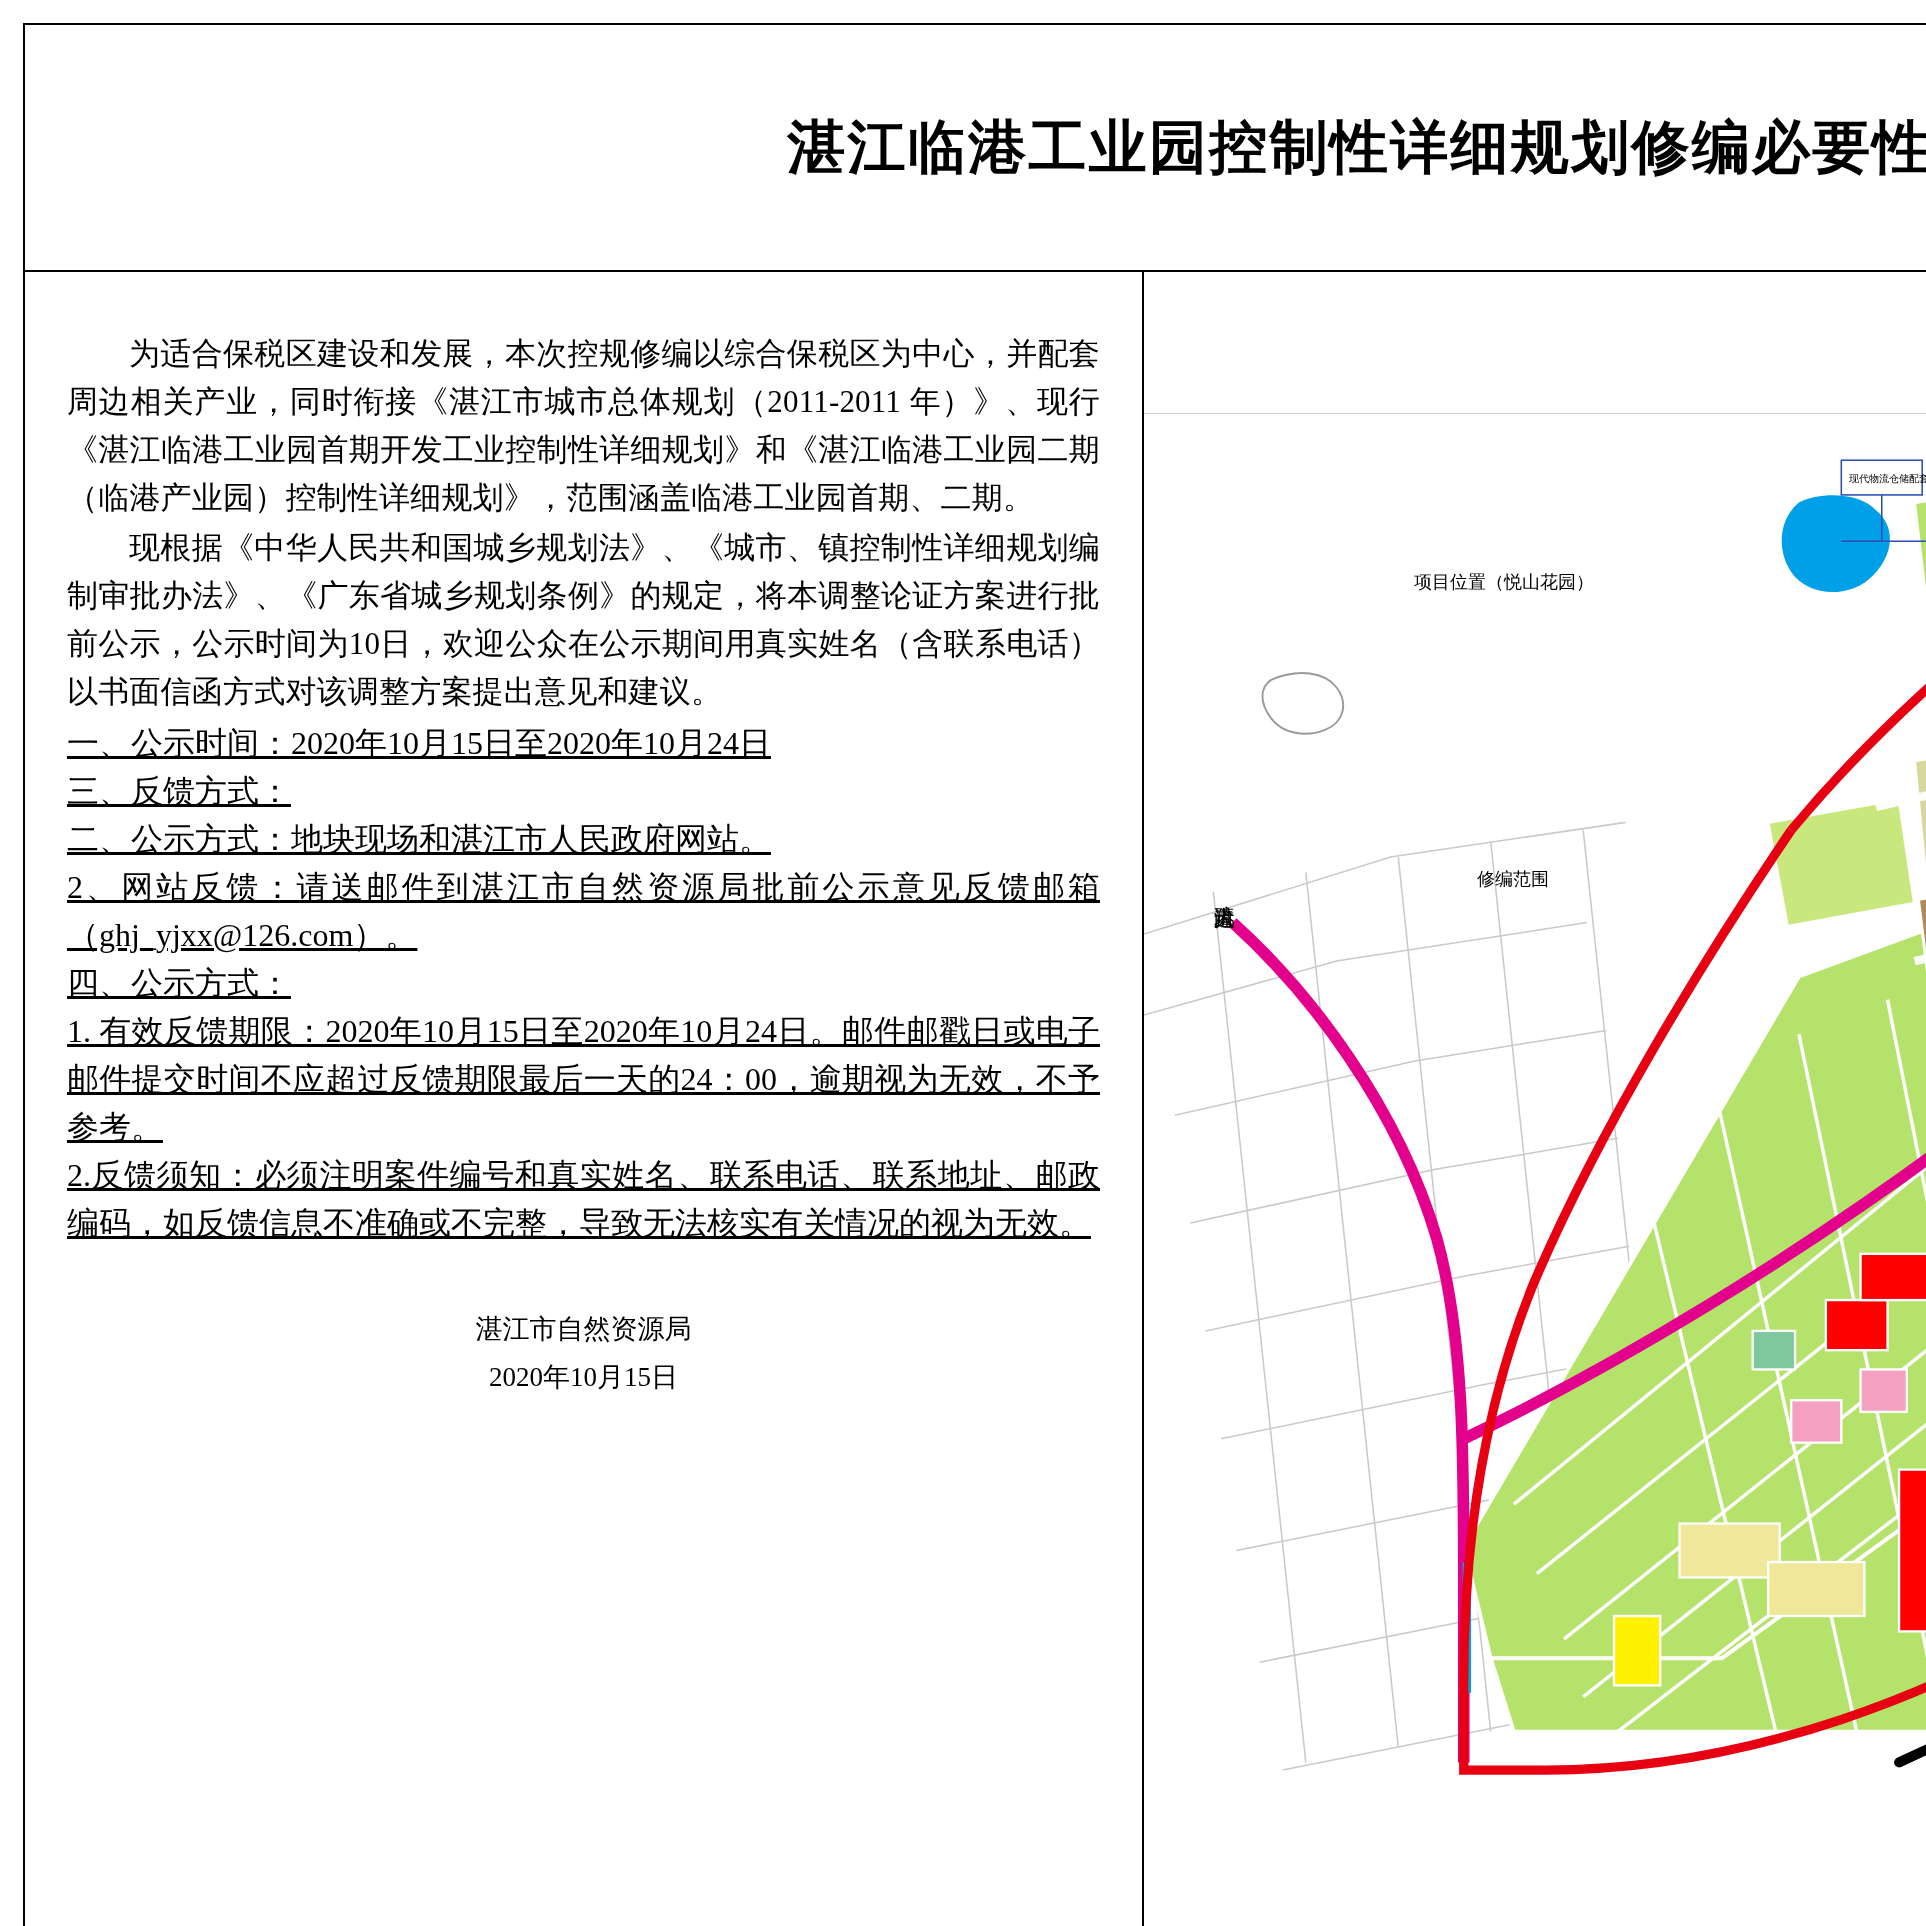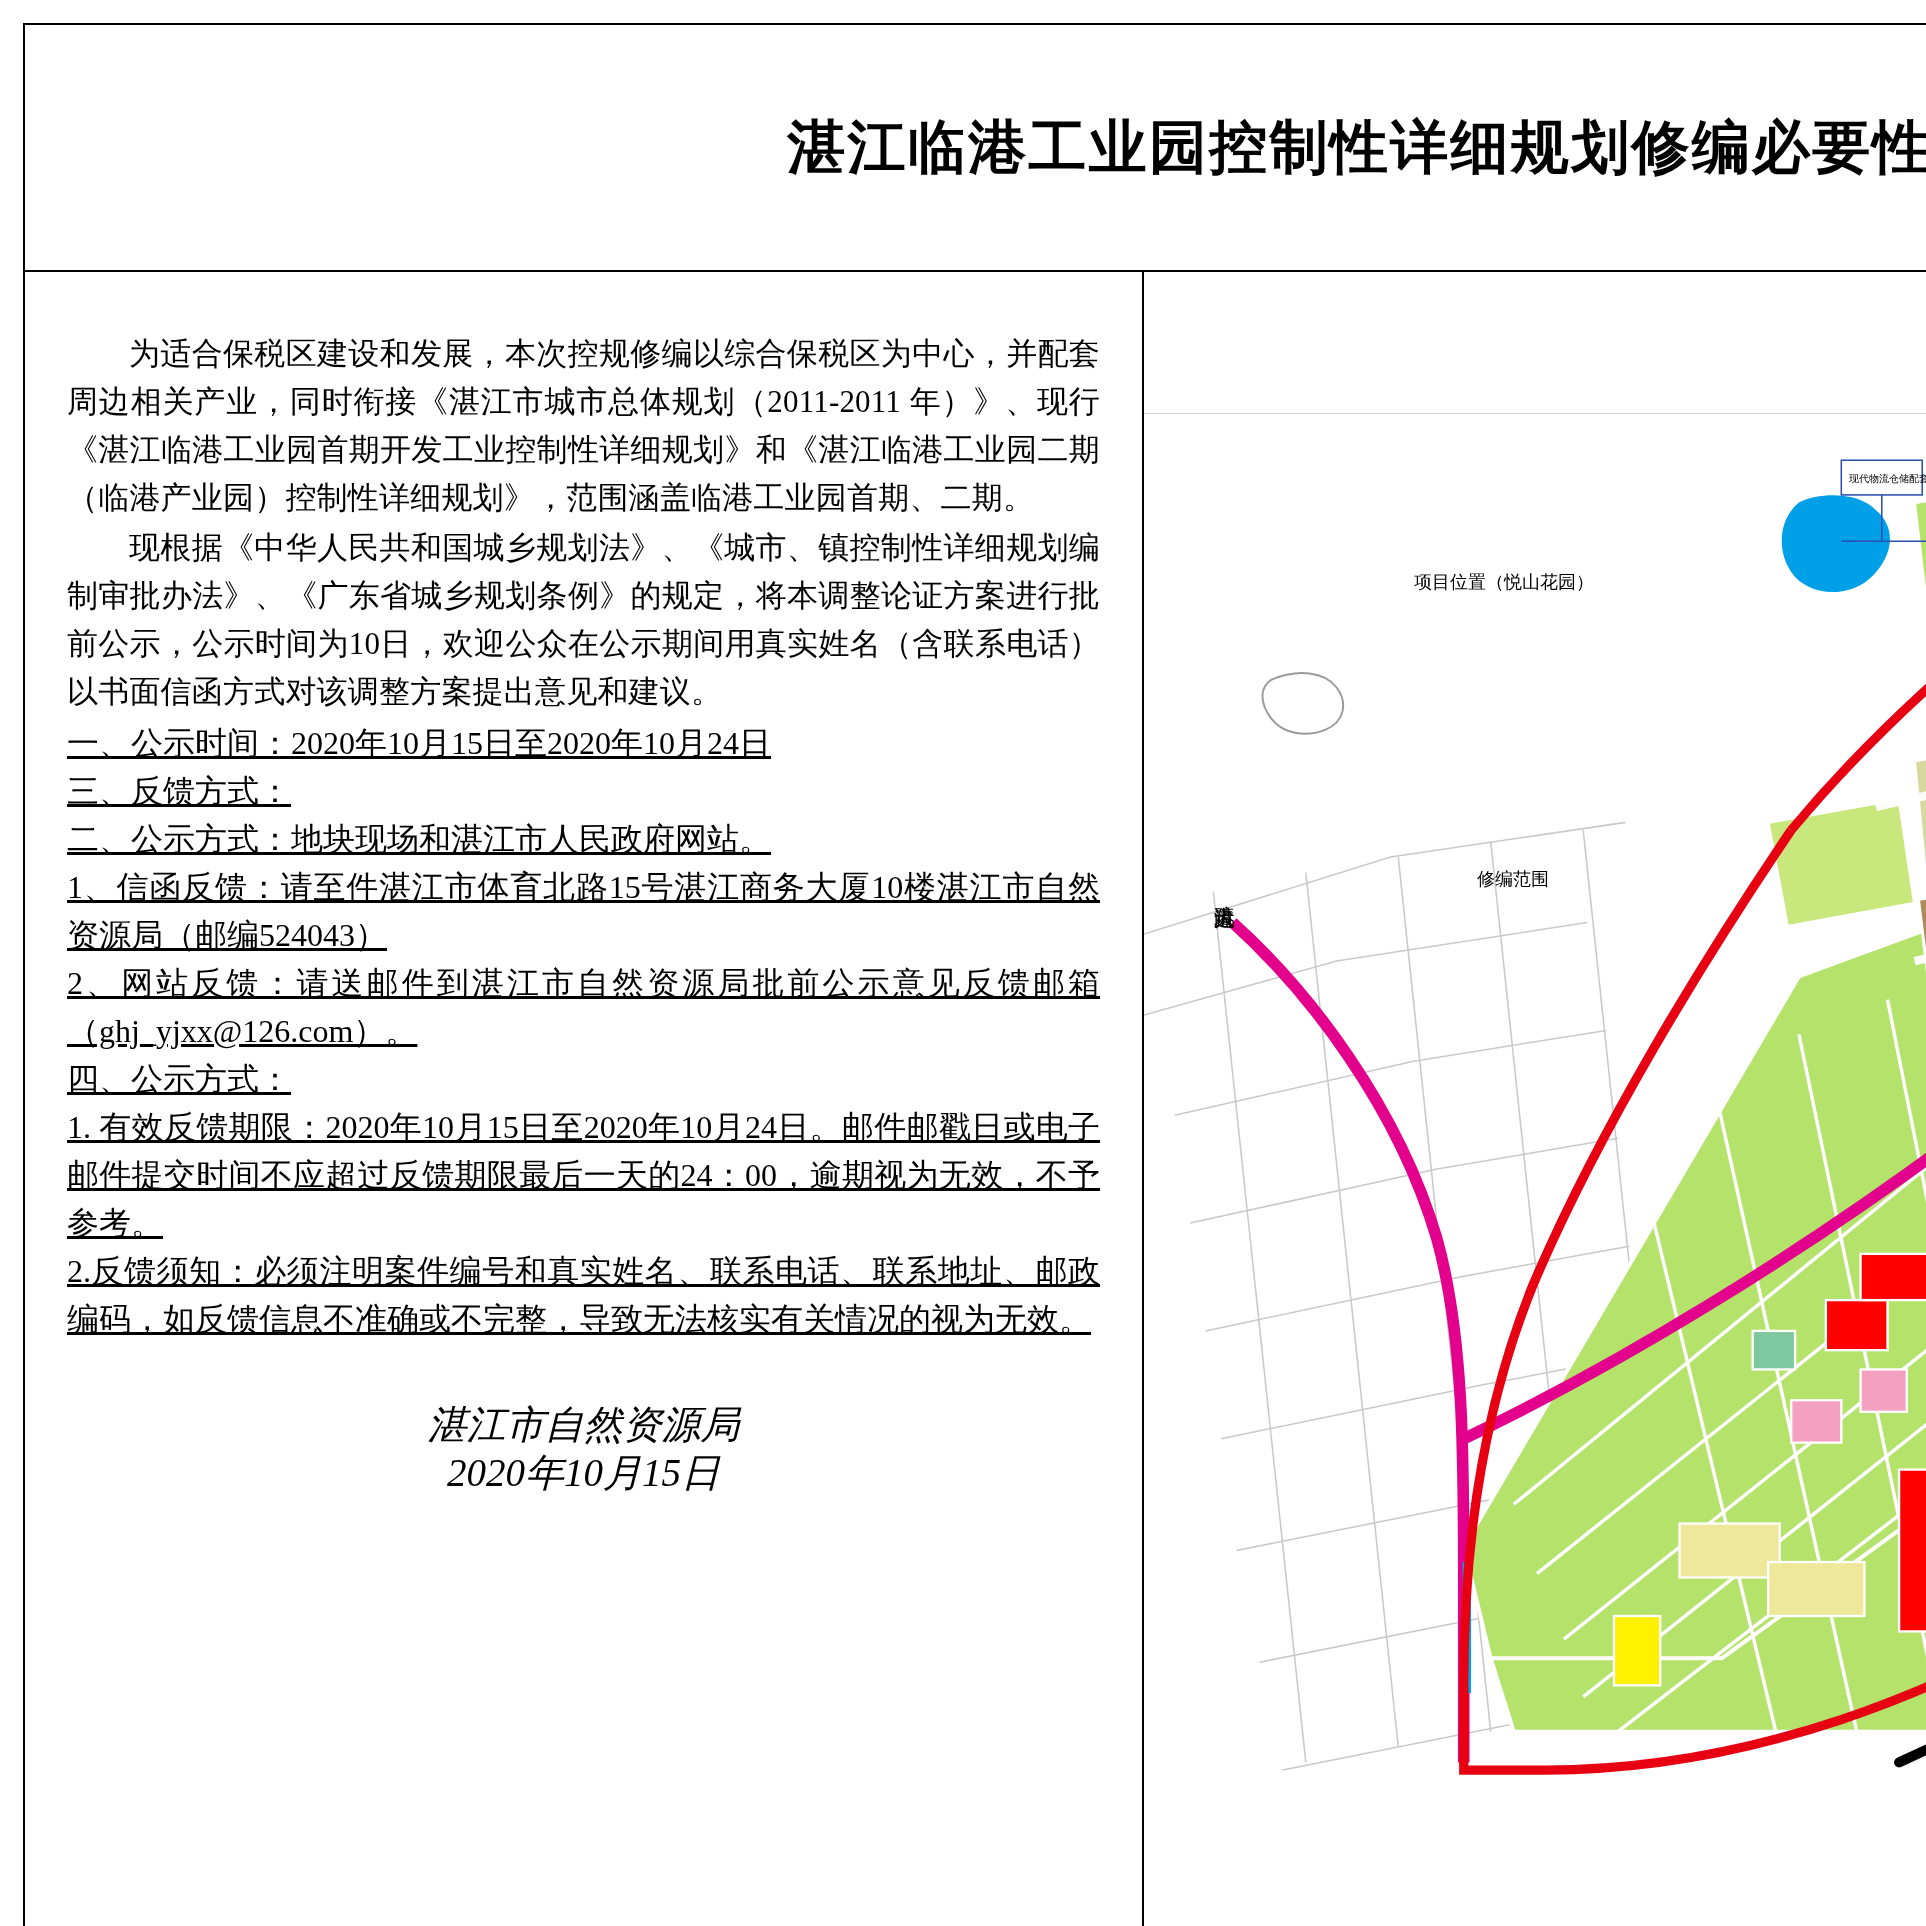--- a/index.html
+++ b/index.html
@@ -84,23 +84,22 @@
     line-height: 48px;
     margin: 0;
     text-align: justify;
     text-justify: inter-ideograph;
     text-decoration: underline;
   }
 
   .signature {
     margin-top: 58px;
     text-align: center;
-    font-size: 39px;
+    font-size: 27px;
     line-height: 48px;
-    font-style: italic;
   }
 
   .right-col {
     position: absolute;
     left: 1119px;
     top: 0;
     right: 0;
     height: 100%;
     overflow: hidden;
   }
@@ -147,21 +146,20 @@
 
   <div class="body-area">
 
     <div class="left-col">
       <p class="para indent">为适合保税区建设和发展，本次控规修编以综合保税区为中心，并配套周边相关产业，同时衔接《湛江市城市总体规划（2011-2011 年）》、现行《湛江临港工业园首期开发工业控制性详细规划》和《湛江临港工业园二期（临港产业园）控制性详细规划》，范围涵盖临港工业园首期、二期。</p>
       <p class="para indent">现根据《中华人民共和国城乡规划法》、《城市、镇控制性详细规划编制审批办法》、《广东省城乡规划条例》的规定，将本调整论证方案进行批前公示，公示时间为10日，欢迎公众在公示期间用真实姓名（含联系电话）以书面信函方式对该调整方案提出意见和建议。</p>
 
       <p class="line gap-top">一、公示时间：2020年10月15日至2020年10月24日</p>
       <p class="line">三、反馈方式：</p>
       <p class="line">二、公示方式：地块现场和湛江市人民政府网站。</p>
-      <p class="line">1、信函反馈：请至件湛江市体育北路15号湛江商务大厦10楼湛江市自然资源局（邮编524043）</p>
       <p class="line">2、网站反馈：请送邮件到湛江市自然资源局批前公示意见反馈邮箱（ghj_yjxx@126.com）。</p>
       <p class="line">四、公示方式：</p>
       <p class="line">1. 有效反馈期限：2020年10月15日至2020年10月24日。邮件邮戳日或电子邮件提交时间不应超过反馈期限最后一天的24：00，逾期视为无效，不予参考。</p>
       <p class="line">2.反馈须知：必须注明案件编号和真实姓名、联系电话、联系地址、邮政编码，如反馈信息不准确或不完整，导致无法核实有关情况的视为无效。</p>
 
       <div class="signature">
         <div>湛江市自然资源局</div>
         <div>2020年10月15日</div>
       </div>
     </div>

